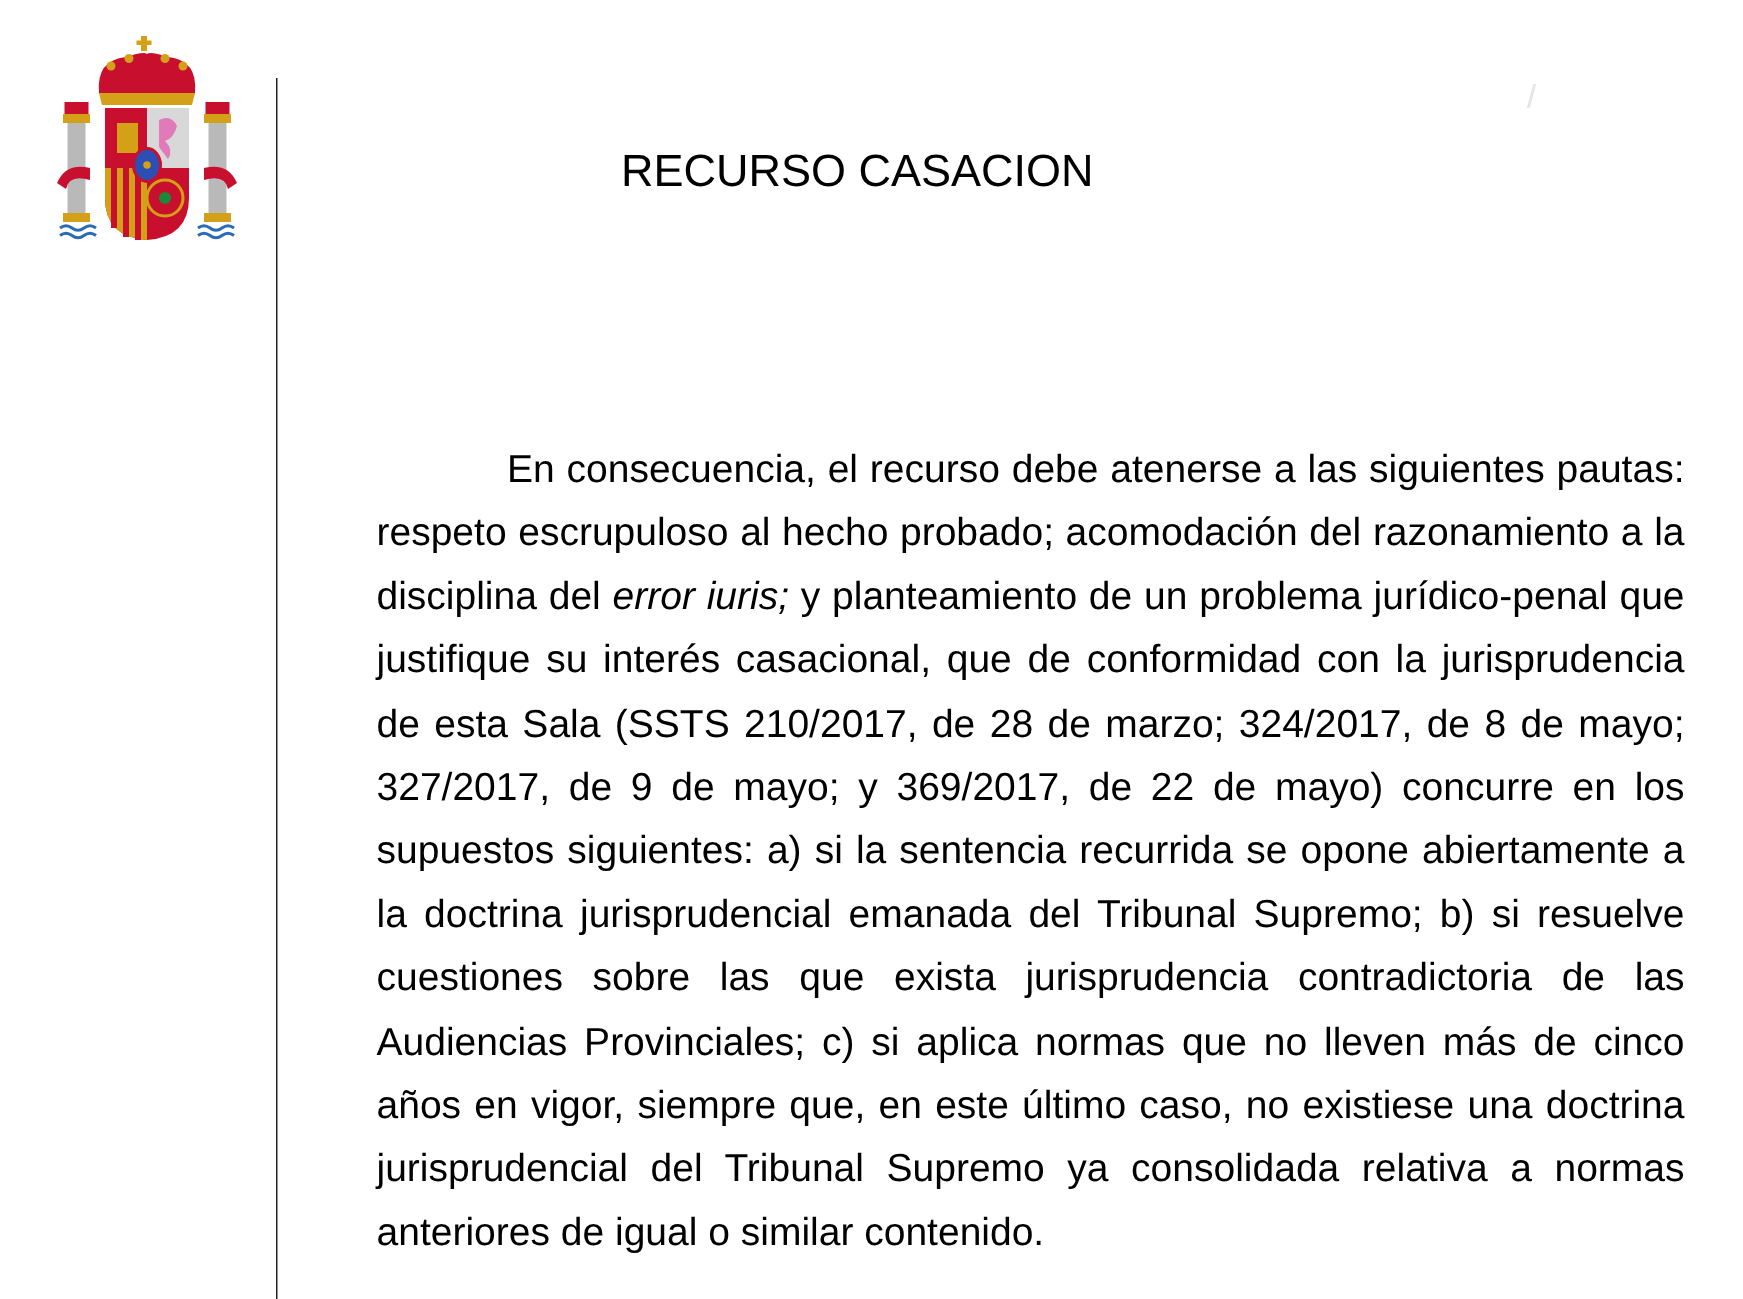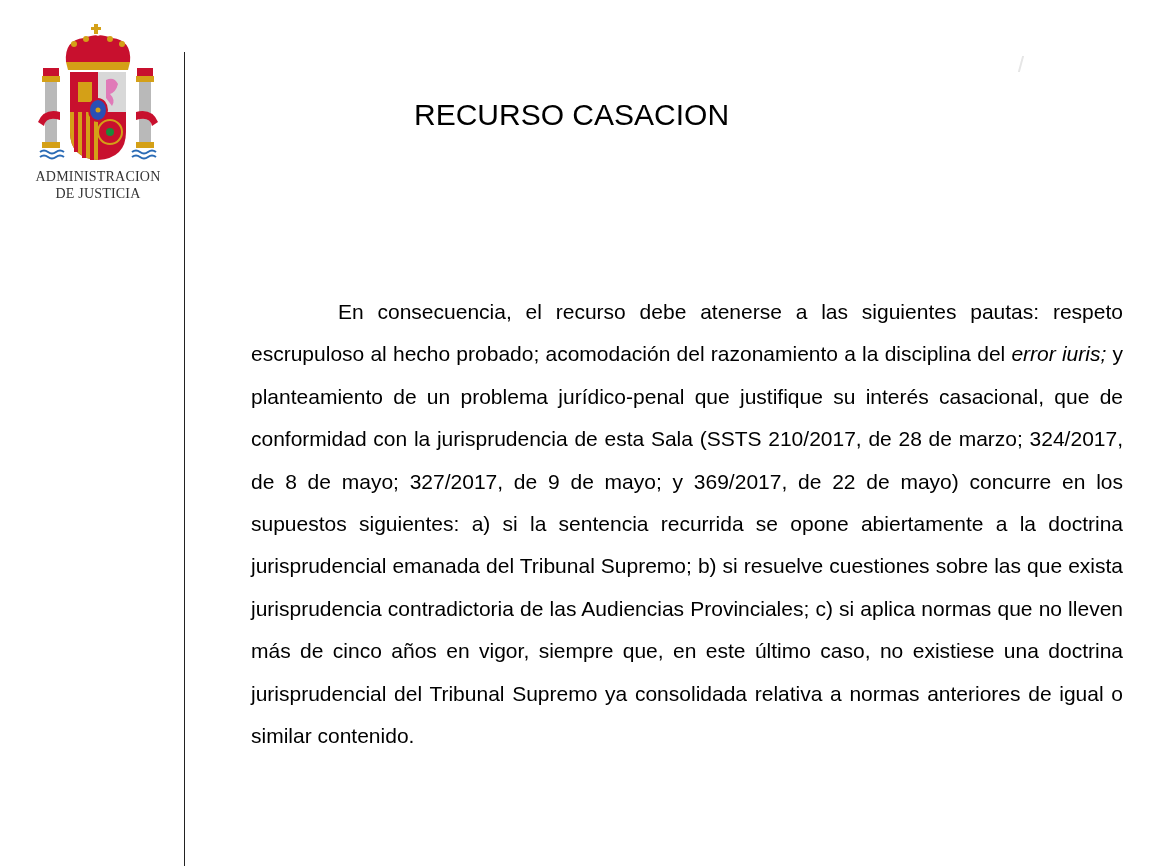--- a/index.html
+++ b/index.html
@@ -3,21 +3,21 @@
 <meta charset="utf-8">
 <style>
   html, body { margin:0; padding:0; background:#ffffff; }
   body { width:1162px; height:866px; position:relative; overflow:hidden; font-family:"Liberation Sans", sans-serif; color:#000; }
   .logo { position:absolute; left:28px; top:22px; width:140px; height:185px; }
   .logo svg { position:absolute; left:6px; top:0; }
   .logo-text { position:absolute; left:0; top:146px; width:140px; text-align:center; font-family:"Liberation Serif", serif; font-size:14px; line-height:17px; color:#333; letter-spacing:0.2px; }
   .vrule { position:absolute; left:184px; top:52px; width:1px; height:814px; background:#222; }
   .title { position:absolute; left:414px; top:98px; font-size:30px; letter-spacing:0px; white-space:nowrap; }
   .mark { position:absolute; left:1020px; top:56px; width:2px; height:16px; background:#e6e6e6; transform:skewX(-15deg); }
-  .body-text { position:absolute; left:251px; top:291px; width:872px; font-size:21px; line-height:42.4px; text-align:justify; }
+  .body-text { position:absolute; left:251px; top:291px; width:872px; font-size:26px; line-height:42.4px; text-align:justify; }
   .body-text p { margin:0; text-indent:87px; }
   .body-text em { font-style:italic; }
 </style>
 </head>
 <body>
 
 <div class="logo">
   <svg width="128" height="142" viewBox="0 0 128 142">
 
     <rect x="60" y="2" width="4" height="10" fill="#d4a017"></rect>
@@ -52,24 +52,20 @@
     <rect x="44" y="60" width="14" height="20" fill="#d4a017"></rect>
     <path d="M36 90 L64 90 L64 138 Q36 136 36 110 Z" fill="#d4a017"></path>
     <rect x="40" y="90" width="4" height="40" fill="#c8102e"></rect>
     <rect x="48" y="90" width="4" height="46" fill="#c8102e"></rect>
     <rect x="56" y="90" width="4" height="48" fill="#c8102e"></rect>
     <circle cx="76" cy="110" r="12" fill="none" stroke="#d4a017" stroke-width="2"></circle>
     <circle cx="76" cy="110" r="4" fill="#1a8a3a"></circle>
     <ellipse cx="64" cy="88" rx="9" ry="11" fill="#2a4fb5" stroke="#c8102e" stroke-width="2"></ellipse>
     <circle cx="64" cy="88" r="2.5" fill="#d4a017"></circle>
   </svg>
-  <div class="logo-text">
-    <div>ADMINISTRACION</div>
-    <div>DE JUSTICIA</div>
-  </div>
 </div>
 
 <div class="vrule"></div>
 <div class="mark"></div>
 
 <h1 class="title" style="margin:0;font-weight:normal;">RECURSO CASACION</h1>
 
 <div class="body-text">
   <p><span>En consecuencia, el recurso debe atenerse a las siguientes pautas: respeto escrupuloso al hecho probado; acomodación del razonamiento a la disciplina del </span><em>error iuris;</em><span> y planteamiento de un problema jurídico-penal que justifique su interés casacional, que de conformidad con la jurisprudencia de esta Sala (SSTS 210/2017, de 28 de marzo; 324/2017, de 8 de mayo; 327/2017, de 9 de mayo; y 369/2017, de 22 de mayo) concurre en los supuestos siguientes: a) si la sentencia recurrida se opone abiertamente a la doctrina jurisprudencial emanada del Tribunal Supremo; b) si resuelve cuestiones sobre las que exista jurisprudencia contradictoria de las Audiencias Provinciales; c) si aplica normas que no lleven más de cinco años en vigor, siempre que, en este último caso, no existiese una doctrina jurisprudencial del Tribunal Supremo ya consolidada relativa a normas anteriores de igual o similar contenido.</span></p>
 </div>

